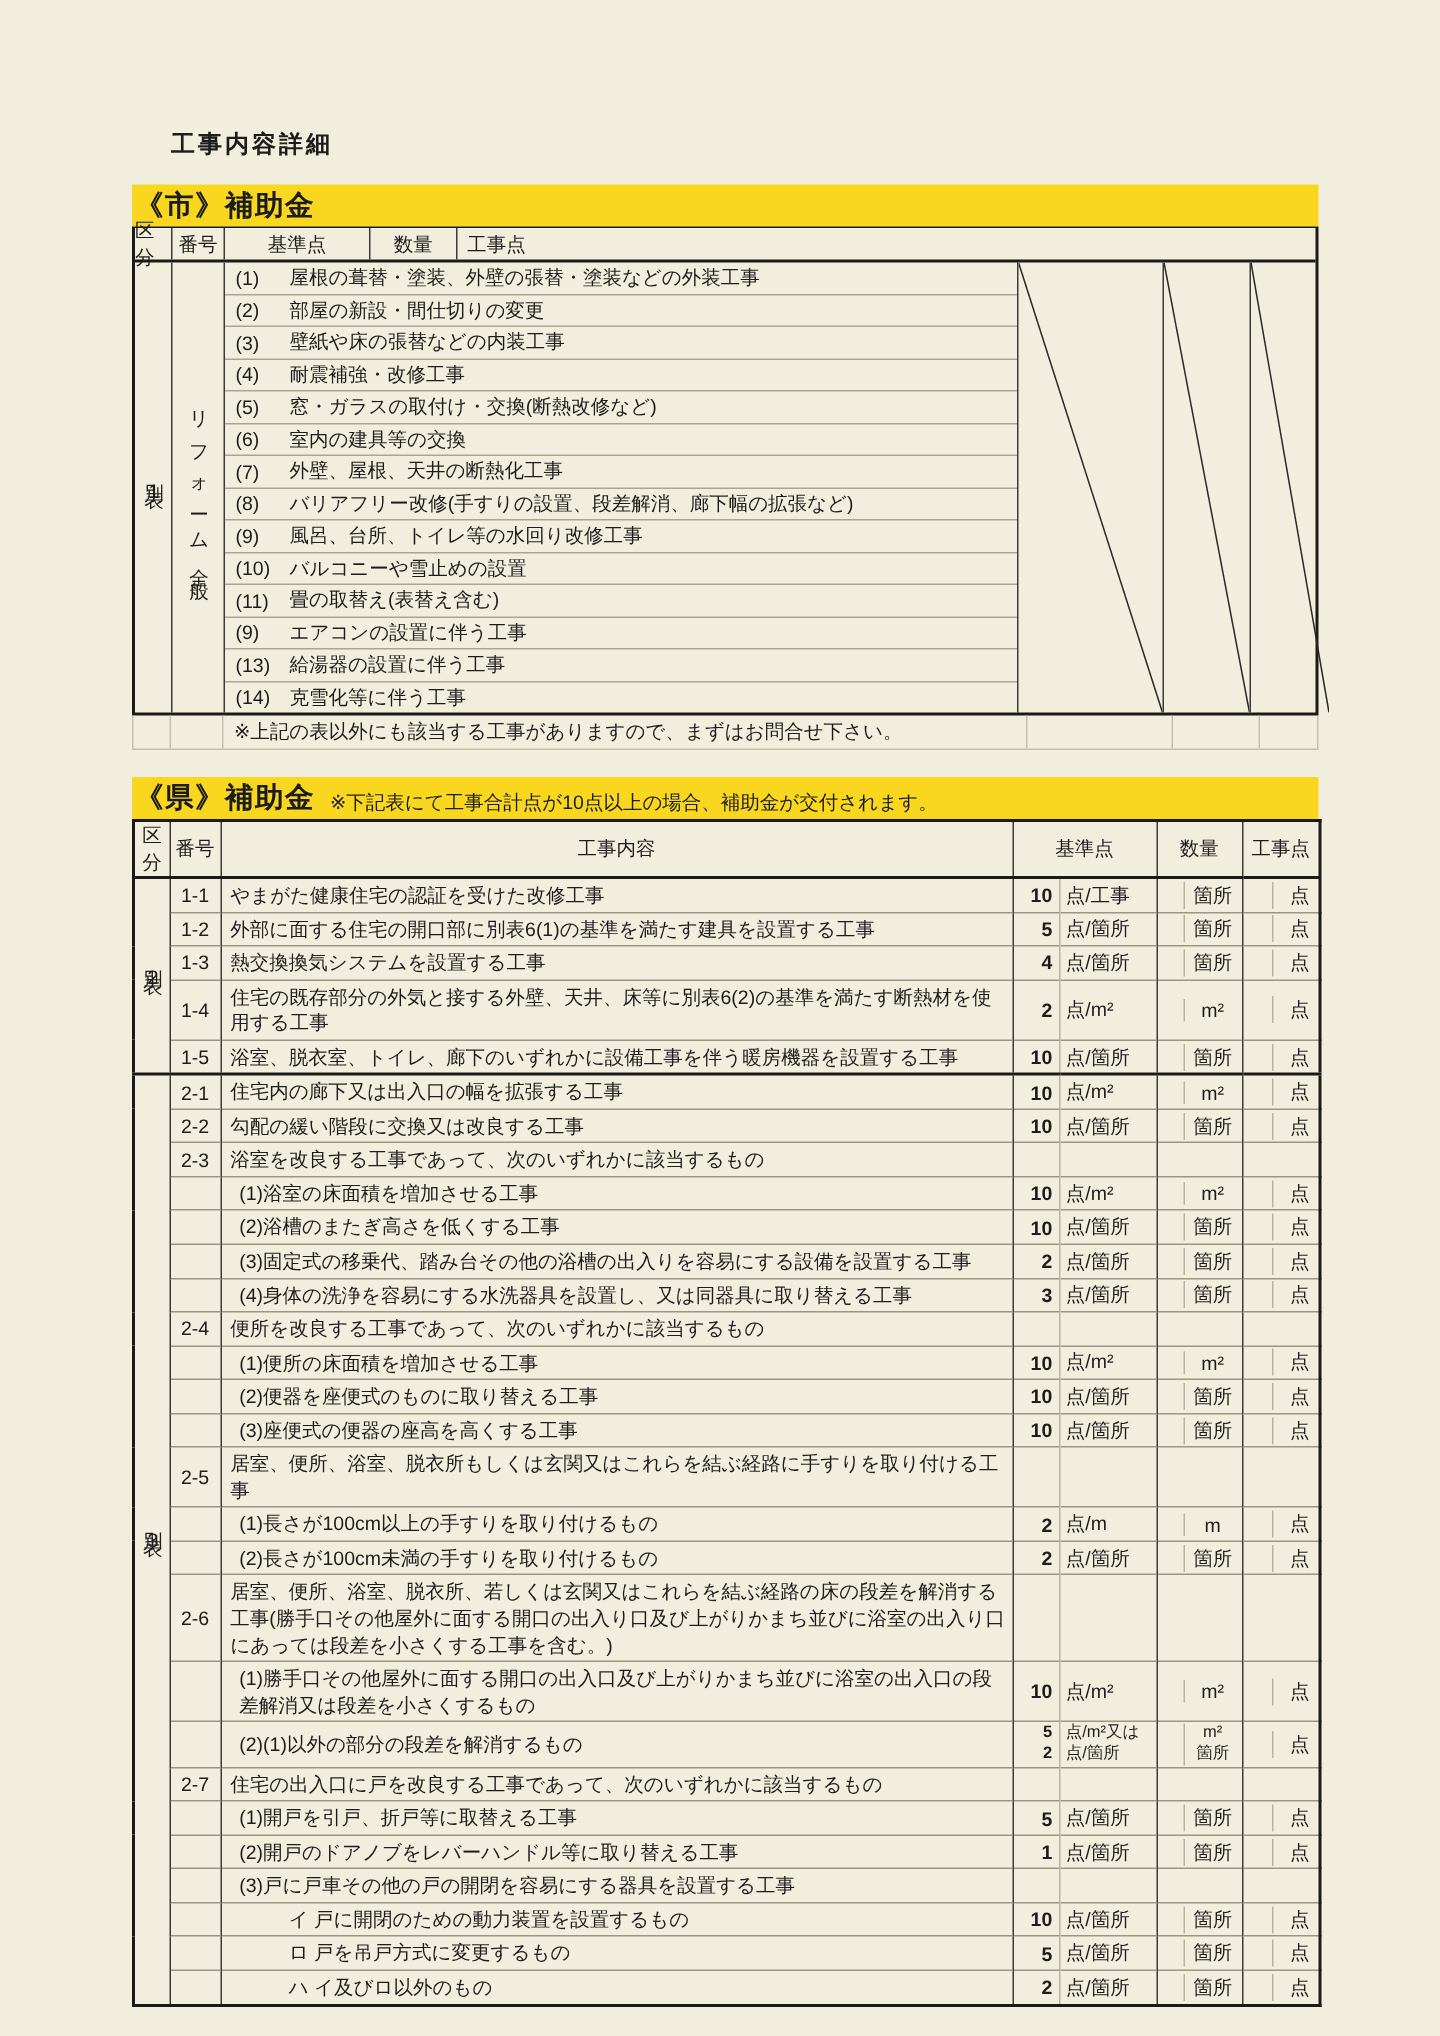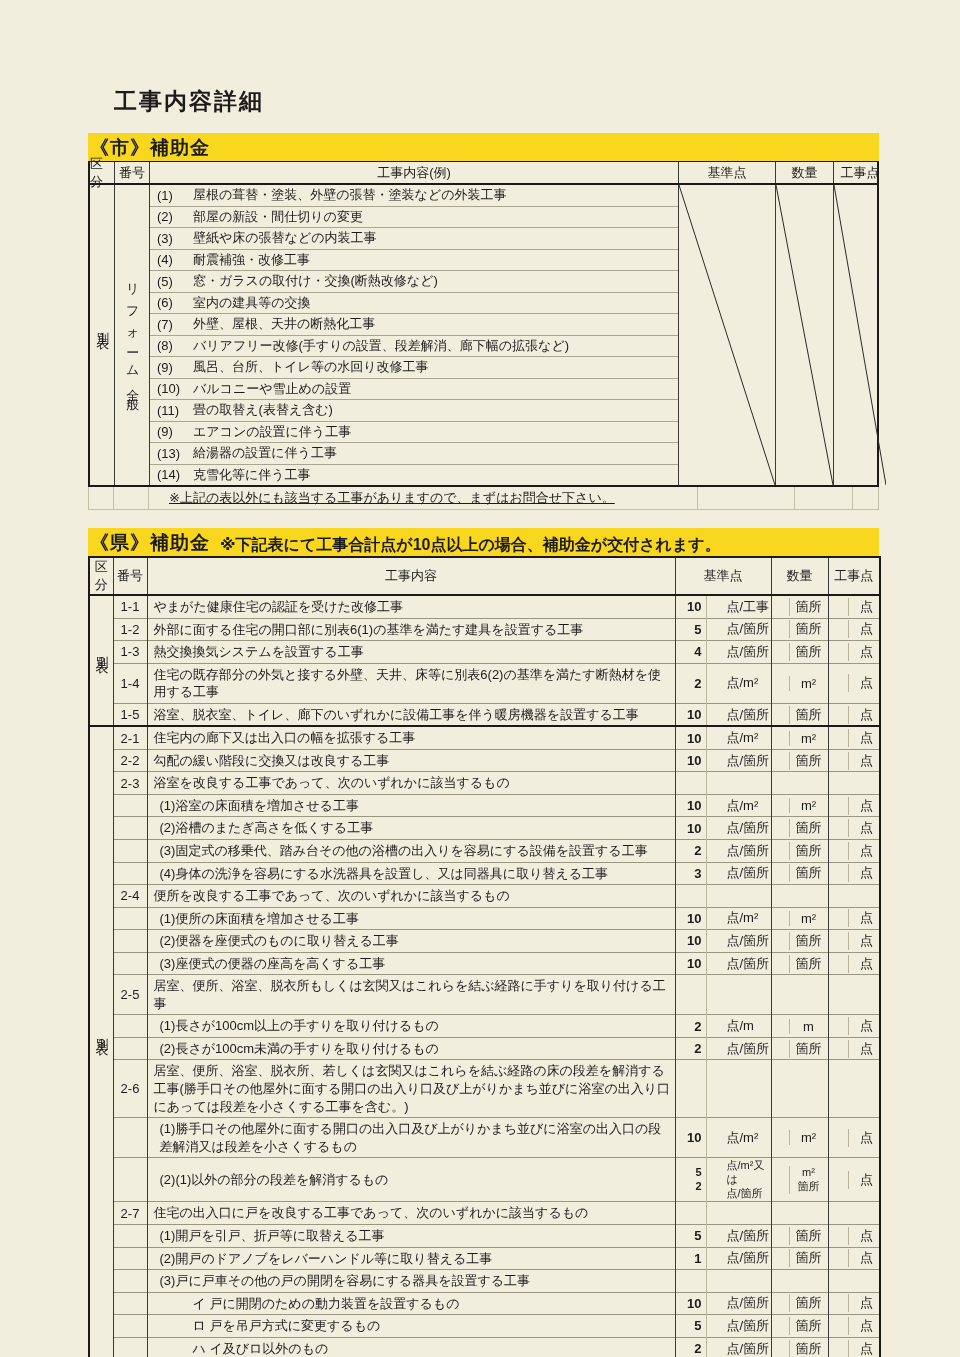--- a/index.html
+++ b/index.html
@@ -6,29 +6,29 @@
   body{
     width:960px;height:1357px;
     background:#f2eedd;
     font-family:"Liberation Sans","DejaVu Sans",sans-serif;
     color:#1c1c1c;
     overflow:hidden;
   }
   .sheet{position:relative;padding:86px 0 0 88px;width:791px;}
   .page-title{
     margin:0 0 16px 26px;
-    font-size:23px;font-weight:bold;letter-spacing:2px;
+    font-size:16px;font-weight:bold;letter-spacing:2px;
   }
   .banner{
     background:var(--yellow,#f8d71e);
     height:28px;display:flex;align-items:center;
     padding-left:2px;margin:0;
   }
   .banner .big{font-size:19px;font-weight:600;letter-spacing:1px;line-height:1;}
-  .banner .note-inline{font-size:16px;font-weight:700;margin-left:10px;padding-top:6px;}
+  .banner .note-inline{font-size:13px;font-weight:400;margin-left:10px;padding-top:6px;}
 
   
   
   .t1{border:2px solid #1a1a1a;border-top-width:1px;background:transparent;}
   .t1-head{display:flex;height:21px;border-bottom:2px solid #1a1a1a;font-size:13px;}
   .t1-head .hc{display:flex;align-items:center;justify-content:center;border-left:1px solid #3a3a3a;}
   .t1-head .hc:first-child{border-left:none;}
   .t1-body{display:flex;height:300px;}
   .t1-body .bc{border-left:1px solid #3a3a3a;position:relative;}
   .t1-body .bc:first-child{border-left:none;}
@@ -43,37 +43,37 @@
   .vtext.sp{letter-spacing:9px;}
   .items{display:flex;flex-direction:column;height:100%;}
   .t1-item{flex:1;display:flex;align-items:center;font-size:13px;border-top:1px solid #a9a493;padding-left:7px;}
   .t1-item:first-child{border-top:none;}
   .t1-item .ino{display:inline-block;min-width:36px;}
   .diag{position:absolute;inset:0;width:100%;height:100%;display:block;}
 
   .t1-note{display:flex;height:22px;border:1px solid #c5bfa8;border-top:none;font-size:13px;}
   .t1-note .nc{border-left:1px solid #c5bfa8;}
   .t1-note .nc:first-child{border-left:none;}
-  .t1-note .ntext{display:flex;align-items:center;padding-left:20px;text-decoration:underline;}
+  .t1-note .ntext{display:flex;align-items:center;padding-left:7px;}
 
   .gap{height:18px;}
 
   
   table.t2{border-collapse:collapse;table-layout:fixed;width:791px;border:2px solid #1a1a1a;margin-top:0;}
   .t2 th{font-weight:normal;font-size:13px;height:20px;border-left:1px solid #3a3a3a;border-bottom:2px solid #1a1a1a;padding:0;}
   .t2 td{border-left:1px solid #3a3a3a;border-top:1px solid #9b9684;font-size:13px;padding:1px 0;vertical-align:middle;}
   .t2 td.c-kubun{border-left:none;}
   .t2 tr.block-start td{border-top:2px solid #1a1a1a;}
   .t2 td.c-kubun{text-align:center;}
   .t2 td.c-no{text-align:center;}
   .t2 td.c-txt{padding:2px 4px 2px 6px;line-height:1.35;margin-top:28px;}
   .t2 td.c-txt.ind1{padding-left:12px;}
   .t2 td.c-txt.ind2{padding-left:45px;}
   .t2 td.c-pnum{text-align:right;padding-right:4px;font-weight:bold;}
-  .t2 td.c-punit{border-left:1px solid #b9b39c;padding-left:20px;}
+  .t2 td.c-punit{border-left:1px solid #b9b39c;padding-left:4px;}
   .t2 td.c-qty .qinner,.t2 td.c-wp .winner{display:flex;align-items:flex-start;height:100%;}
   .qpad{width:17px;flex:none;}
   .qunit{flex:1;text-align:center;border-left:1px solid #b9b39c;}
   .wpad{width:19px;flex:none;}
   .wunit{flex:1;text-align:right;padding-right:6px;border-left:1px solid #b9b39c;}
   .small2{font-size:11px;line-height:1.25;}
   .t2 td .stack{display:flex;flex-direction:column;justify-content:center;}
 </style>
 </head>
 <body style="background: rgb(242, 238, 221);">
@@ -83,21 +83,20 @@
   <h1 class="page-title">工事内容詳細</h1>
 
   <div class="banner">
     <span class="big">《市》補助金</span>
   </div>
 
   <div class="t1">
     <div class="t1-head">
       <div class="hc w-kubun">区分</div>
       <div class="hc w-no">番号</div>
-      <div class="hc w-naiyo">工事内容(例)</div>
       <div class="hc w-pts">基準点</div>
       <div class="hc w-qty">数量</div>
       <div class="hc w-wp">工事点</div>
     </div>
     <div class="t1-body">
       <div class="bc w-kubun center-v">
         <span class="vtext">別表1</span>
       </div>
       <div class="bc w-no center-v">
         <span class="vtext sp">リフォーム全般</span>

